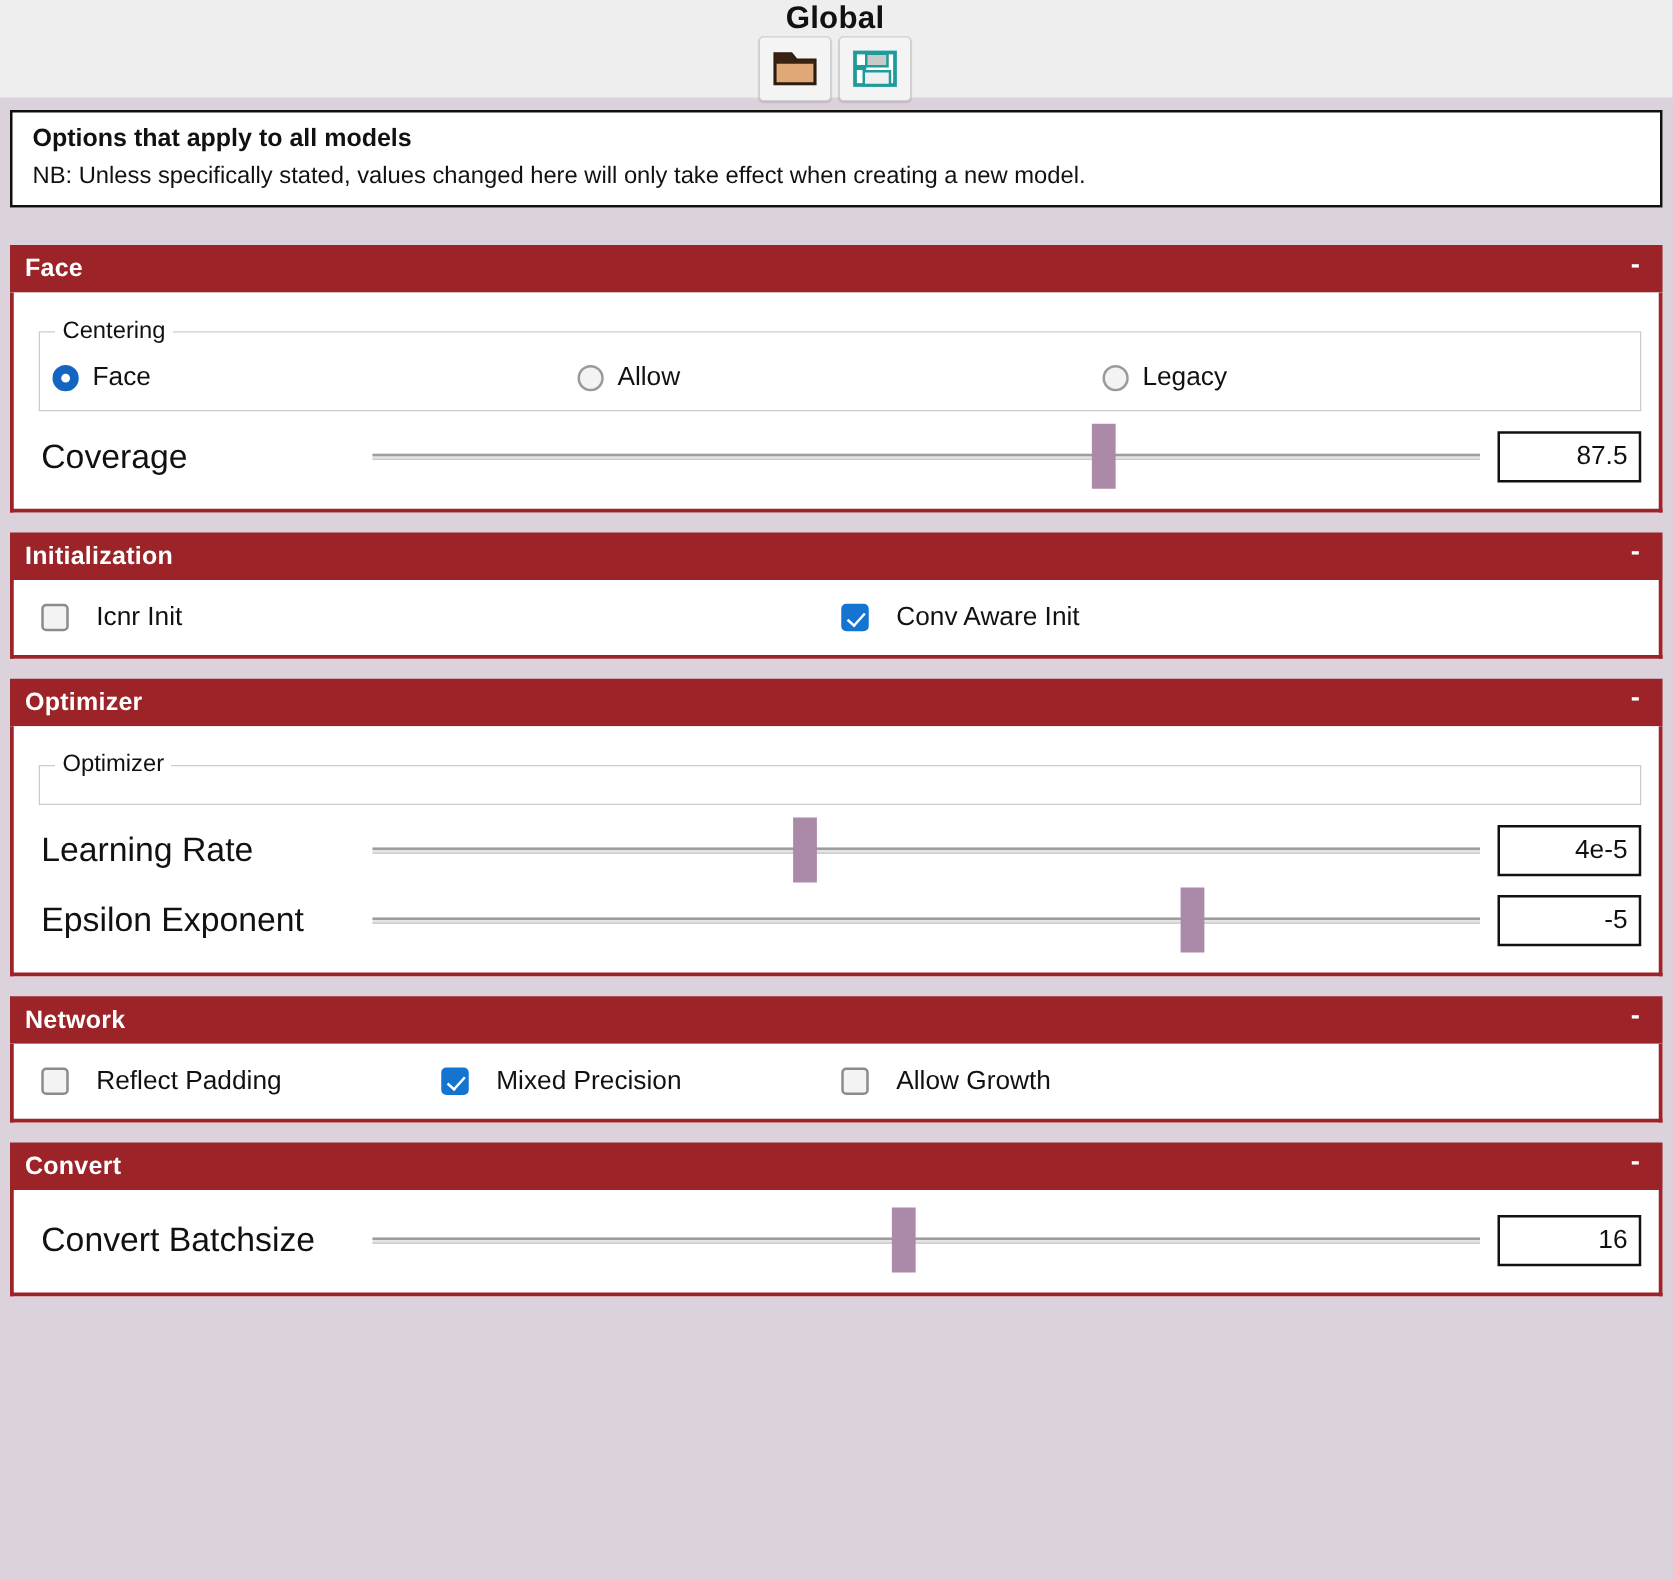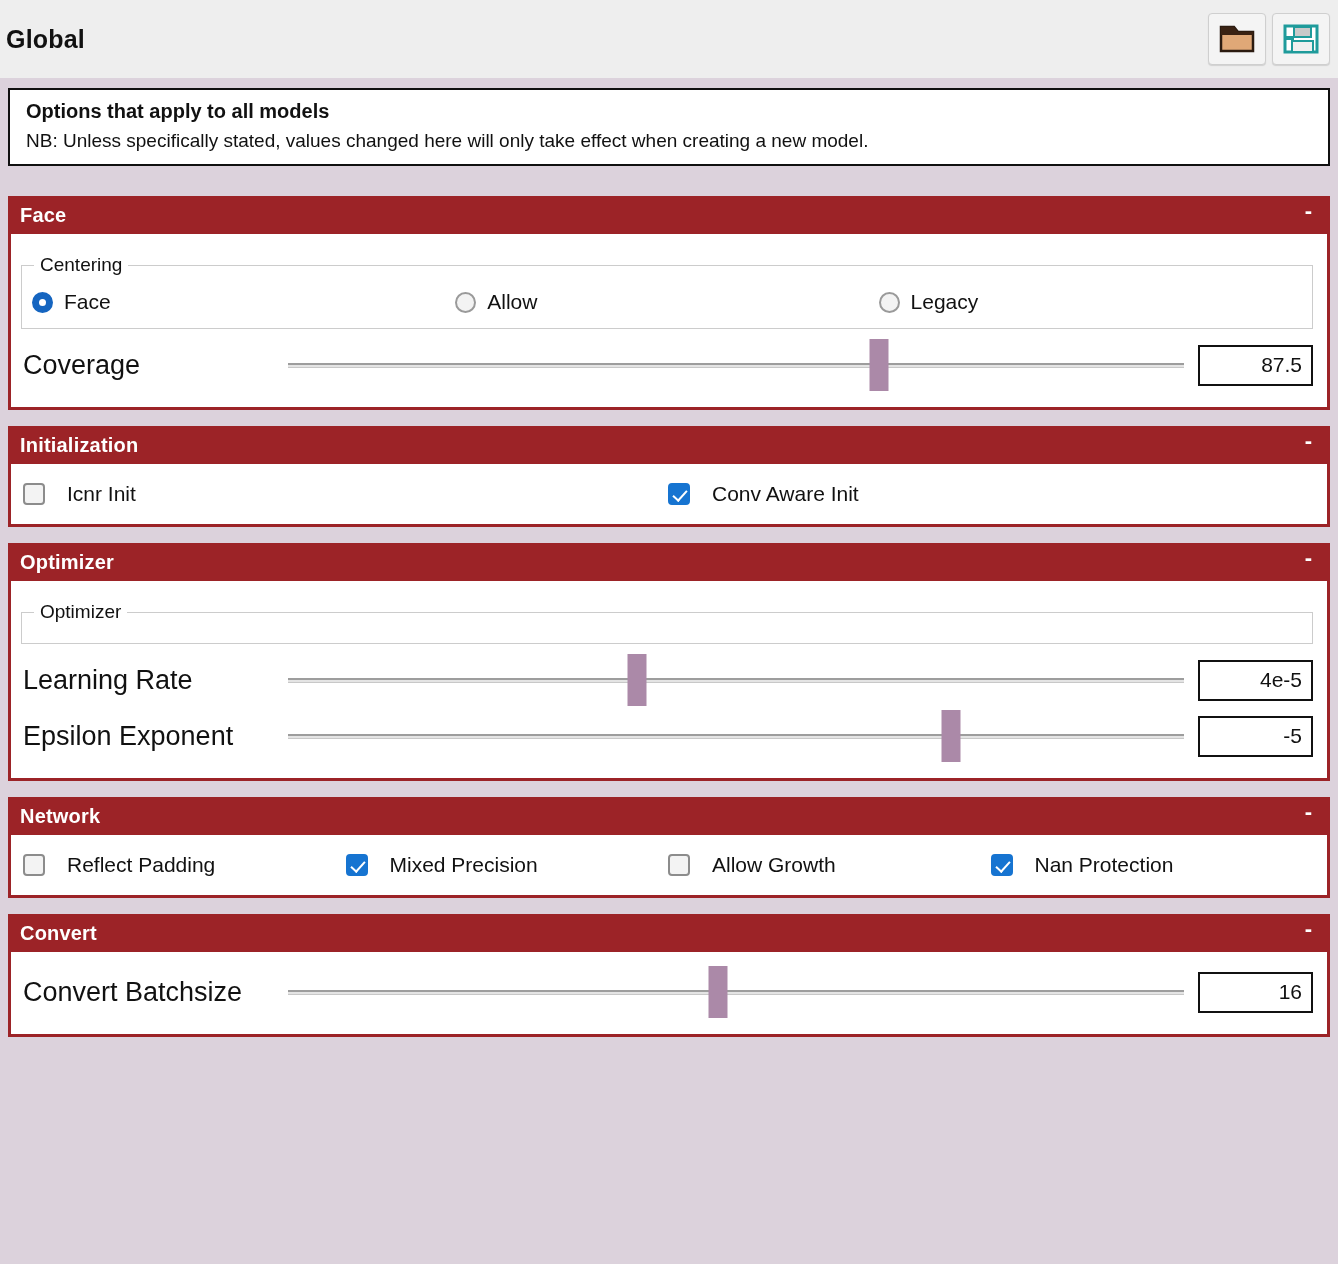--- a/index.html
+++ b/index.html
@@ -13,20 +13,21 @@
 
   
   .titlebar {
     height: 78px;
     background: #eeeeee;
     display: flex;
     align-items: center;
     justify-content: space-between;
     padding: 0 8px 0 6px;
     position: relative;
+    flex-direction: column;
   }
   .titlebar-title {
     font-size: 25px;
     font-weight: bold;
     color: #111;
     letter-spacing: .2px;
   }
   .titlebar-actions { display: flex; gap: 6px; align-items: center; }
   .tb-btn {
     width: 58px; height: 52px;
@@ -67,21 +68,21 @@
   }
   .sec-title { font-size: 20px; font-weight: bold; letter-spacing: .2px; }
   .sec-collapse {
     font-size: 22px; font-weight: bold; line-height: 10px;
     color: #ffffff; padding: 0 4px 8px 4px; cursor: default;
   }
   .sec-body {
     background: #ffffff;
     border: 3px solid #9c2327;
     border-top: none;
-    padding: 12px 14px 14px 4px;
+    padding: 12px 14px 14px 14px;
   }
 
   
   .group {
     border: 1px solid #cccccc;
     padding: 6px 10px 14px 10px;
     margin: 8px 0 8px 6px;
   }
   .group > legend {
     font-size: 19px; color: #111; padding: 0 6px; margin-left: 2px;
@@ -276,24 +277,20 @@
               <span class="ctl-label">Reflect Padding</span>
             </label>
             <label class="check-item chk-c4">
               <span class="checkbox on"></span>
               <span class="ctl-label">Mixed Precision</span>
             </label>
             <label class="check-item chk-c4">
               <span class="checkbox"></span>
               <span class="ctl-label">Allow Growth</span>
             </label>
-            <label class="check-item chk-c4">
-              <span class="checkbox on"></span>
-              <span class="ctl-label">Nan Protection</span>
-            </label>
           </div>
         </div>
       </div>
       <div class="section">
         <div class="sec-header">
           <div class="sec-title">Convert</div>
           <div class="sec-collapse">-</div>
         </div>
         <div class="sec-body">
           <div class="slider-row">

